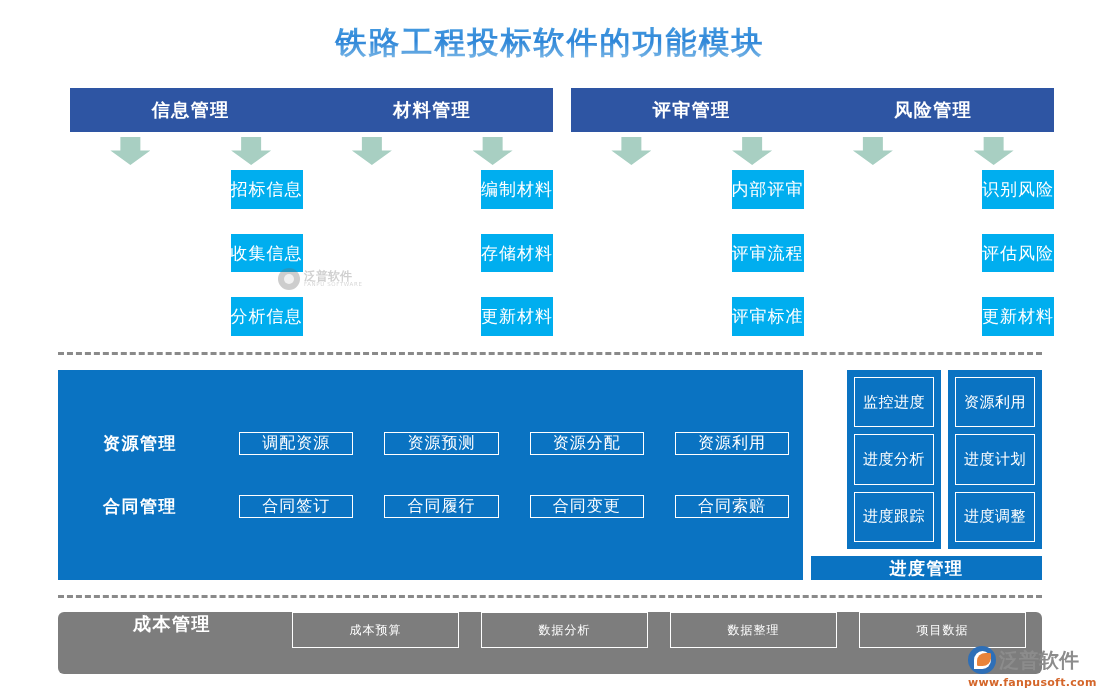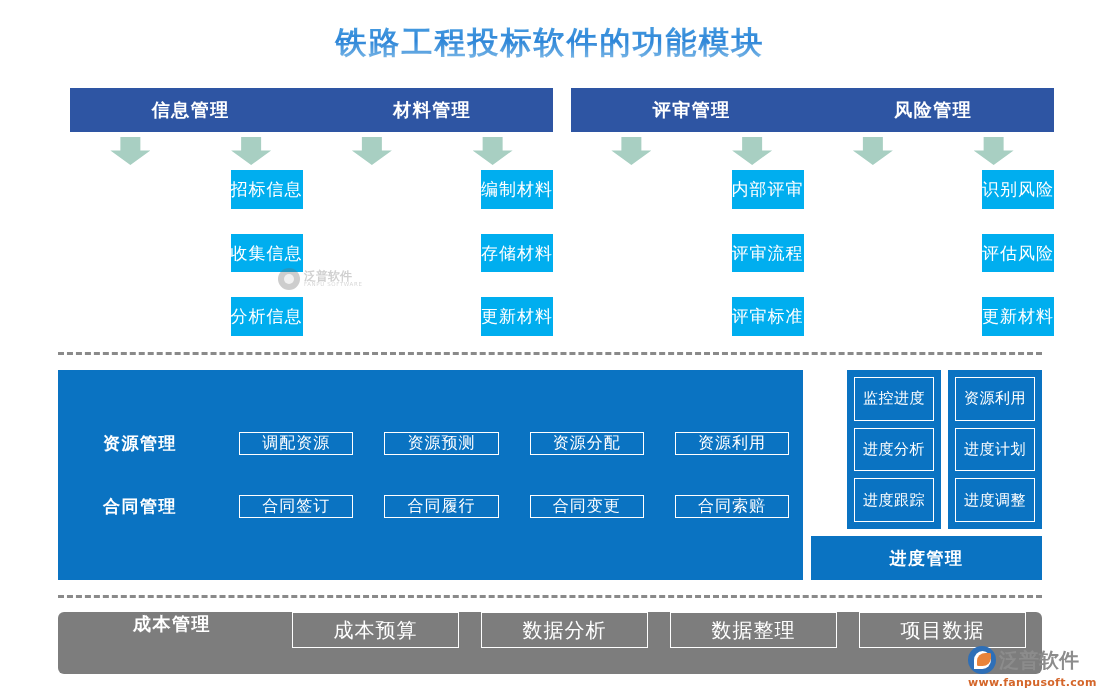--- a/index.html
+++ b/index.html
@@ -180,21 +180,21 @@
     flex: 1;
     border: 1.5px solid #ffffff;
     color: #ffffff;
     font-size: 15px;
     letter-spacing: 0.5px;
     display: flex;
     align-items: center;
     justify-content: center;
   }
   #progress-title-bar {
-    height: 44px;
+    height: 24px;
     background: #0A73C2;
     color: #ffffff;
     font-size: 17px;
     font-weight: bold;
     letter-spacing: 1.5px;
     display: flex;
     align-items: center;
     justify-content: center;
     text-align: center;
   }
@@ -219,21 +219,21 @@
     font-size: 18px;
     font-weight: bold;
     letter-spacing: 1.5px;
     text-align: center;
   }
   .cost-box {
     flex: 1;
     height: 36px;
     border: 1.5px solid #ffffff;
     color: #ffffff;
-    font-size: 20px;
+    font-size: 12px;
     letter-spacing: 1px;
     display: flex;
     align-items: center;
     justify-content: center;
     font-family: Liberation Serif, serif;
   }
 
   
   #center-watermark {
     position: absolute;

